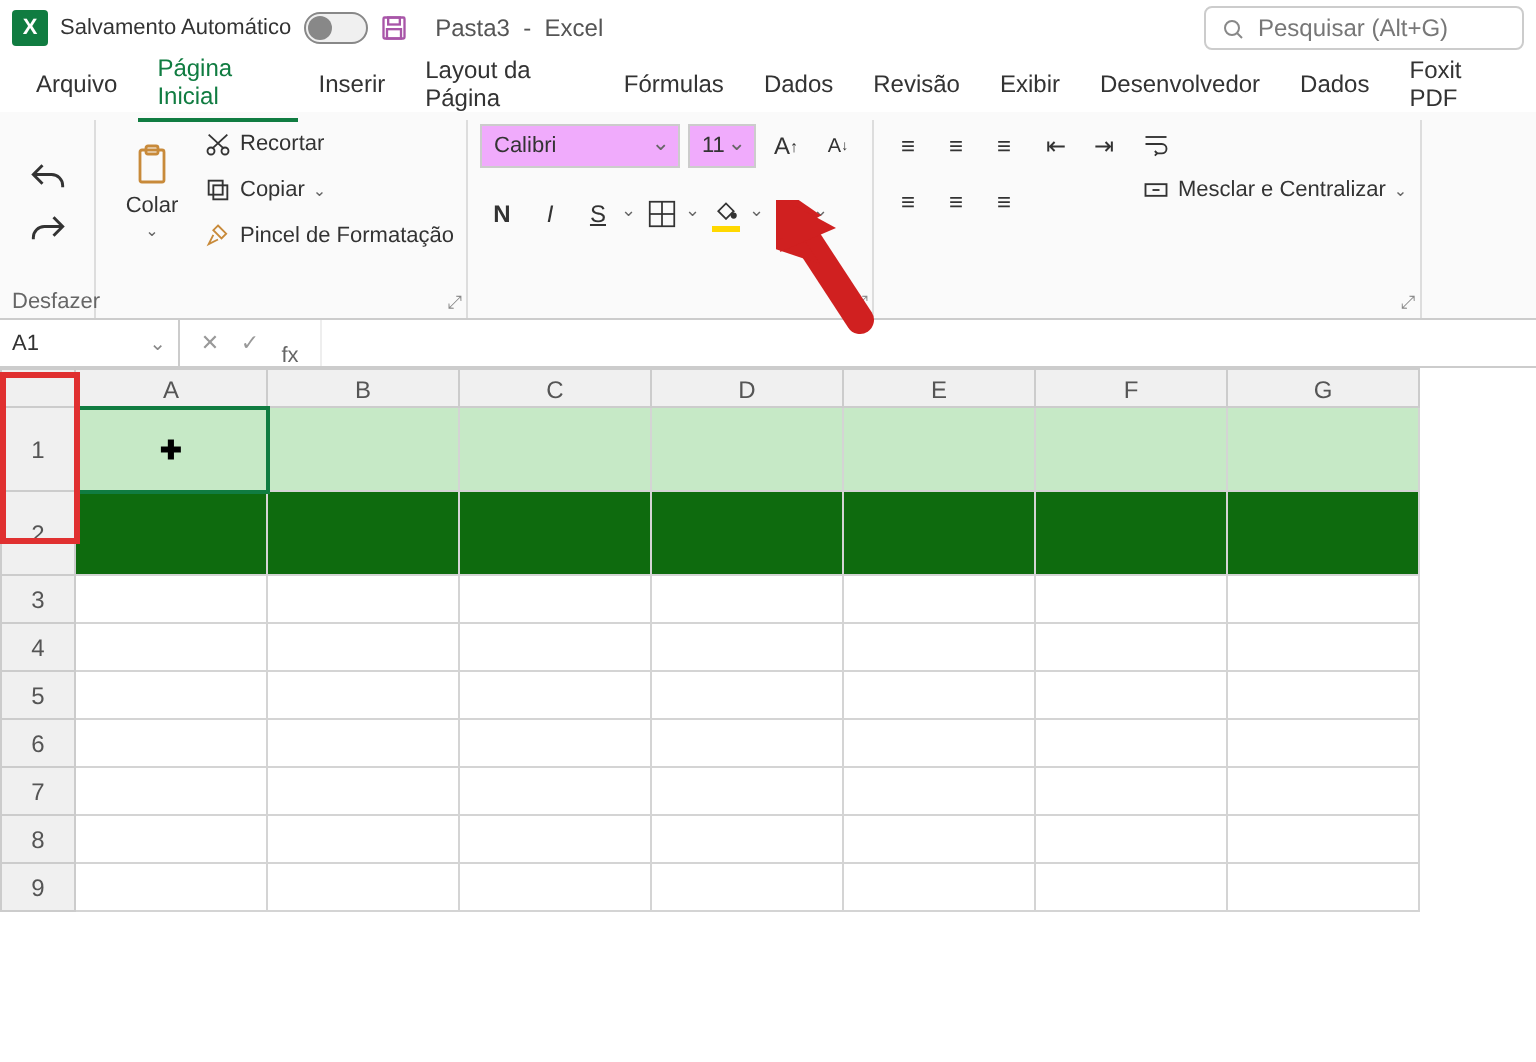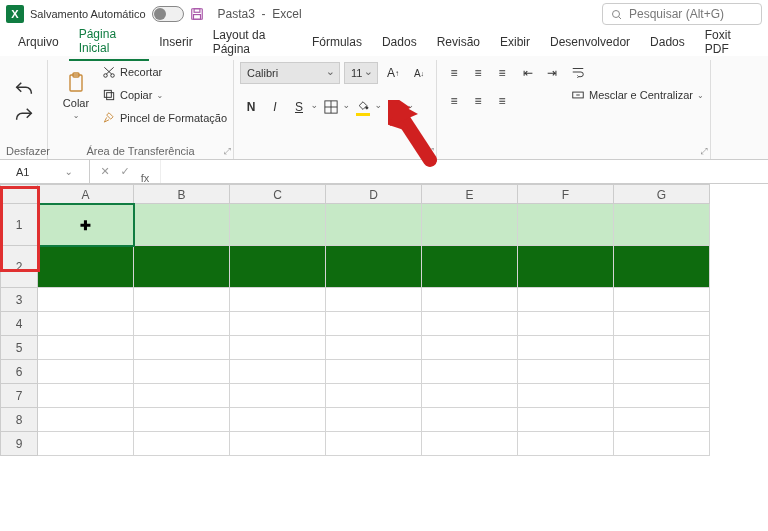--- a/index.html
+++ b/index.html
@@ -21,32 +21,32 @@
 .ribbon-group-label{text-align:center;font-size:11px;color:#666;padding:2px 0;}
 .dlauncher{position:absolute;bottom:2px;right:2px;font-size:9px;color:#888;cursor:pointer;}
 .big-btn{display:flex;flex-direction:column;align-items:center;justify-content:center;width:44px;height:66px;gap:2px;cursor:pointer;}
 .big-btn svg{width:24px;height:24px;}
 .big-btn span{font-size:11px;}
 .vstack{display:flex;flex-direction:column;gap:3px;}
 .small-item{display:flex;align-items:center;gap:4px;font-size:11px;cursor:pointer;height:20px;}
 .small-item svg{width:14px;height:14px;}
 .font-row1{display:flex;gap:4px;align-items:center;margin-bottom:8px;}
 .font-row2{display:flex;gap:2px;align-items:center;}
-.combo{border:1px solid #ccc;background:#e5e5e5;height:22px;display:flex;align-items:center;padding:0 18px 0 6px;font-size:11px;position:relative;}
+.combo{border:1px solid #ccc;background:#f0abfc;height:22px;display:flex;align-items:center;padding:0 18px 0 6px;font-size:11px;position:relative;}
 .combo::after{content:"⌄";position:absolute;right:4px;top:2px;color:#666;font-size:11px;}
 .font-name{width:100px;}
 .font-size{width:34px;}
 .sq-btn{width:22px;height:22px;display:flex;align-items:center;justify-content:center;cursor:pointer;font-size:12px;position:relative;}
 .sq-btn.dd{padding-right:8px;width:30px;}
 .sq-btn.dd::after{content:"⌄";position:absolute;right:0;top:4px;font-size:9px;color:#666;}
 .underline-red{border-bottom:3px solid #d00;}
 .underline-yellow{border-bottom:3px solid #ffd800;}
 .wrap-item{display:flex;align-items:center;gap:4px;font-size:11px;cursor:pointer;height:20px;}
 .formula-bar{height:24px;border-bottom:1px solid #ccc;display:flex;align-items:center;background:#fff;}
-.namebox{width:90px;border-right:1px solid #ccc;padding:0 16px;font-size:11px;display:flex;align-items:center;justify-content:space-between;height:100%;}
+.namebox{width:90px;border-right:1px solid #ccc;padding:0 6px;font-size:11px;display:flex;align-items:center;justify-content:space-between;height:100%;}
 .namebox::after{content:"⌄";color:#888;font-size:10px;}
 .fb-btns{display:flex;align-items:center;gap:2px;padding:0 6px;border-right:1px solid #eee;height:100%;}
 .fb-btn{width:18px;height:18px;display:flex;align-items:center;justify-content:center;color:#999;font-size:11px;}
 .fx{color:#666;margin-top:12px;}
 .grid{position:relative;}
 .col-headers{display:flex;height:20px;}
 .corner{width:38px;border:1px solid #ccc;background:#f0f0f0;}
 .col-h{border:1px solid #ccc;border-left:none;background:#f0f0f0;text-align:center;font-size:12px;color:#555;line-height:20px;}
 .col-A{width:96px;}
 .col-other{width:96px;}
@@ -148,21 +148,20 @@
           </div>
         <div class="small-item">
             <svg viewBox="0 0 24 24" fill="none" stroke="#c88a3a" stroke-width="1.6">
               <path d="M12 3l7 7-4 4-7-7z"></path>
               <path d="M8 11l-4 8 8-4"></path>
             </svg>
             <span>Pincel de Formatação</span>
           </div>
       </div>
     </div>
-    <div class="ribbon-group-label">Área de Transferência</div>
     <div class="dlauncher">⤢</div>
   </div>
 
   <div class="ribbon-group">
     <div class="ribbon-group-body" style="flex-direction:column;">
       <div class="font-row1">
         <div class="combo font-name">Calibri</div>
         <div class="combo font-size">11</div>
         <div class="sq-btn">A<sup style="font-size:8px">↑</sup></div>
         <div class="sq-btn" style="font-size:10px">A<sup style="font-size:7px">↓</sup></div>

